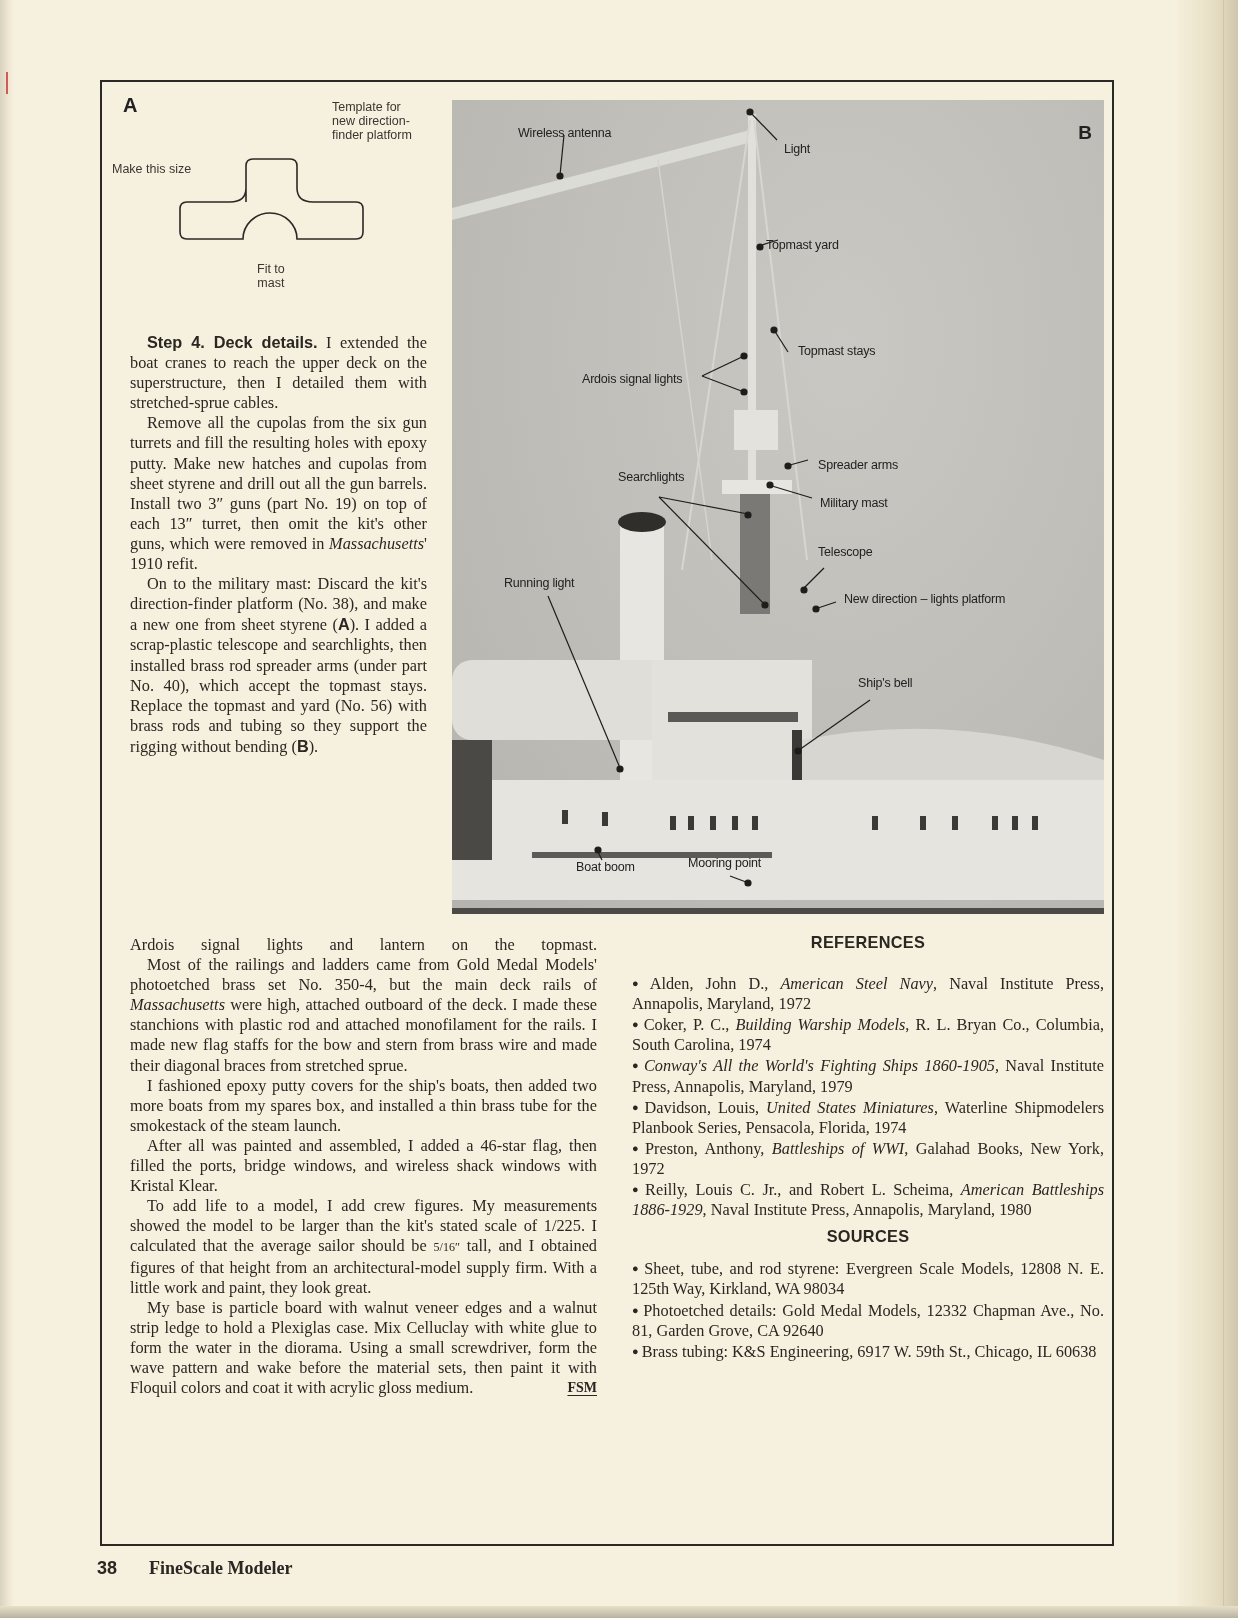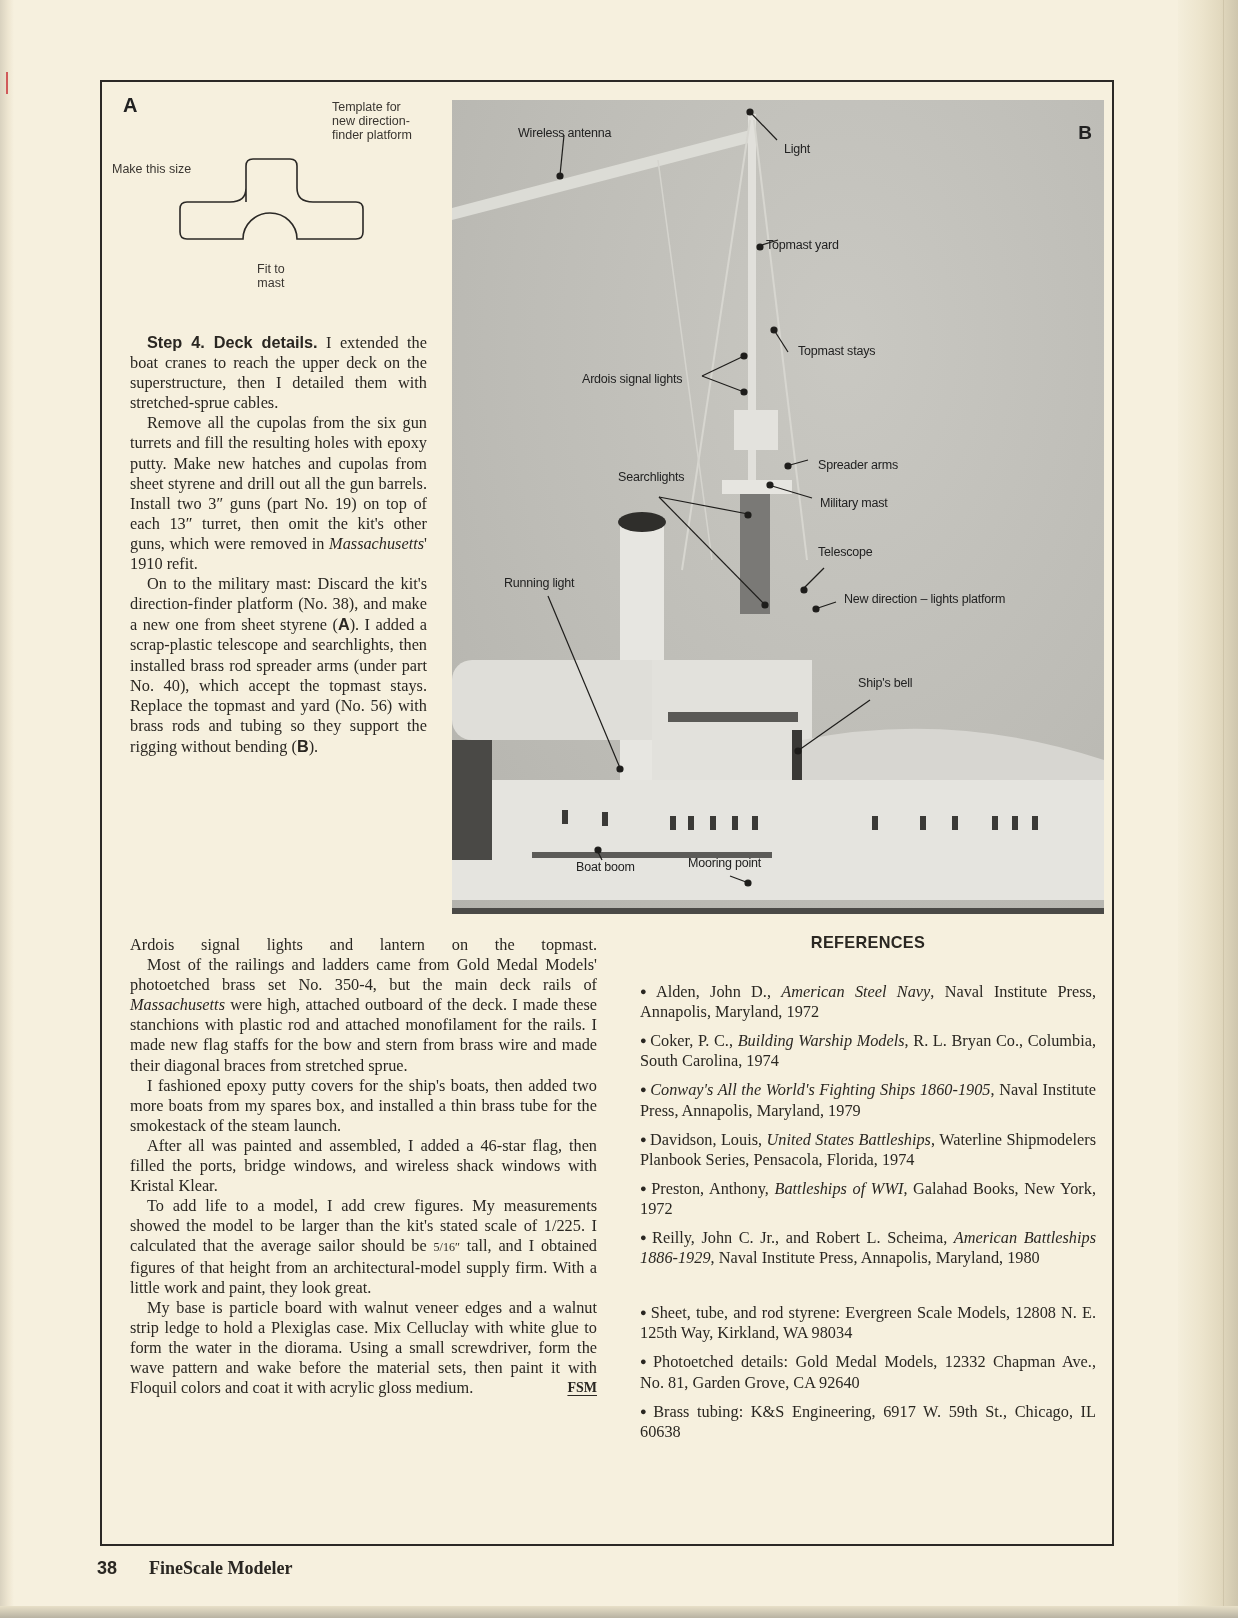--- a/index.html
+++ b/index.html
@@ -45,21 +45,21 @@
   
   .col { position:absolute; font-size:16.3px; line-height:20.1px; text-align:justify; color:#2a2722; }
   .col p { margin:0; text-indent:17px; }
   .col p.first { text-indent:17px; }
   .col .sans { font-family:"Liberation Sans","DejaVu Sans",sans-serif; font-weight:bold; }
   .col-left { left:130px; top:332px; width:297px; }
   .col-wide { left:130px; top:935px; width:467px; }
 
   .col-right { left:632px; top:932px; width:472px; }
   .col-right h3 { margin:0; font-family:"Liberation Sans","DejaVu Sans",sans-serif; font-weight:bold; font-size:16.3px; text-align:center; letter-spacing:0.3px; color:#2a2722; }
-  .col-right .ref { margin:8px; text-indent:0; }
+  .col-right .ref { margin:0; text-indent:0; }
   .col-right .bullet { font-size:11px; vertical-align:2px; margin-right:3px; }
 
   .fsm { float:right; font-family:"Liberation Serif","DejaVu Serif",serif; font-weight:bold; font-size:14px; text-decoration:underline; text-underline-offset:3px; }
 
   .footer { position:absolute; left:97px; top:1558px; font-family:"Liberation Serif","DejaVu Serif",serif; font-weight:bold; font-size:18px; color:#2a2722; }
   .footer .pg { font-family:"Liberation Sans","DejaVu Sans",sans-serif; margin-right:32px; }
 </style>
 </head>
 <body>
 
@@ -199,25 +199,26 @@
   <p><span>My base is particle board with walnut veneer edges and a walnut strip ledge to hold a Plexiglas case. Mix Celluclay with white glue to form the water in the diorama. Using a small screwdriver, form the wave pattern and wake before the material sets, then paint it with Floquil colors and coat it with acrylic gloss medium.</span><span class="fsm">FSM</span></p>
 </div>
 
 <div class="col col-right">
   <h3>REFERENCES</h3>
   <div style="height:21px;"></div>
   <div id="ref-list">
       <p class="ref"><span class="bullet">●</span><span>Alden, John D., </span><i>American Steel Navy</i><span>, Naval Institute Press, Annapolis, Maryland, 1972</span></p>
       <p class="ref"><span class="bullet">●</span><span>Coker, P. C., </span><i>Building Warship Models</i><span>, R. L. Bryan Co., Columbia, South Carolina, 1974</span></p>
       <p class="ref"><span class="bullet">●</span><span></span><i>Conway's All the World's Fighting Ships 1860-1905</i><span>, Naval Institute Press, Annapolis, Maryland, 1979</span></p>
-      <p class="ref"><span class="bullet">●</span><span>Davidson, Louis, </span><i>United States Battleships</i><span>, Waterline Shipmodelers Planbook Series, Pensacola, Florida, 1974</span></p>
+      <p class="ref"><span class="bullet">●</span><span>Davidson, Louis, </span><i>United States Miniatures</i><span>, Waterline Shipmodelers Planbook Series, Pensacola, Florida, 1974</span></p>
       <p class="ref"><span class="bullet">●</span><span>Preston, Anthony, </span><i>Battleships of WWI</i><span>, Galahad Books, New York, 1972</span></p>
-      <p class="ref"><span class="bullet">●</span><span>Reilly, John C. Jr., and Robert L. Scheima, </span><i>American Battleships 1886-1929</i><span>, Naval Institute Press, Annapolis, Maryland, 1980</span></p>
+      <p class="ref"><span class="bullet">●</span><span>Reilly, Louis C. Jr., and Robert L. Scheima, </span><i>American Battleships 1886-1929</i><span>, Naval Institute Press, Annapolis, Maryland, 1980</span></p>
     </div>
   <div style="height:6px;"></div>
+  <h3>SOURCES</h3>
   <div style="height:12px;"></div>
   <div id="src-list">
       <p class="ref"><span class="bullet">●</span><span>Sheet, tube, and rod styrene: Evergreen Scale Models, 12808 N. E. 125th Way, Kirkland, WA 98034</span></p>
       <p class="ref"><span class="bullet">●</span><span>Photoetched details: Gold Medal Models, 12332 Chapman Ave., No. 81, Garden Grove, CA 92640</span></p>
       <p class="ref"><span class="bullet">●</span><span>Brass tubing: K&amp;S Engineering, 6917 W. 59th St., Chicago, IL 60638</span></p>
     </div>
 </div>
 
 <div class="footer">
   <span class="pg">38</span><span>FineScale Modeler</span>

